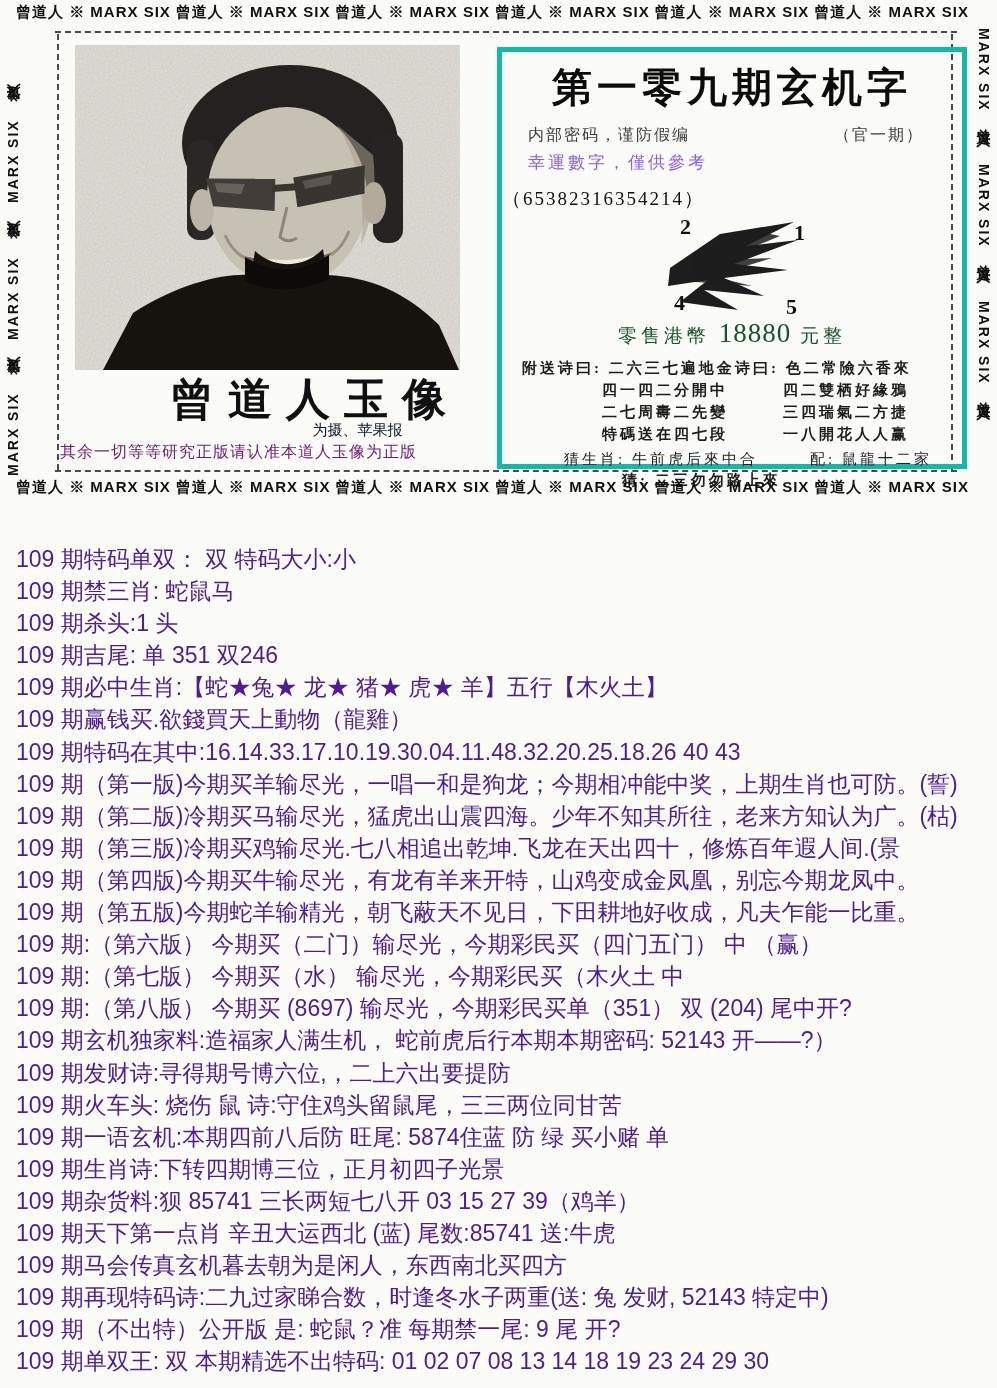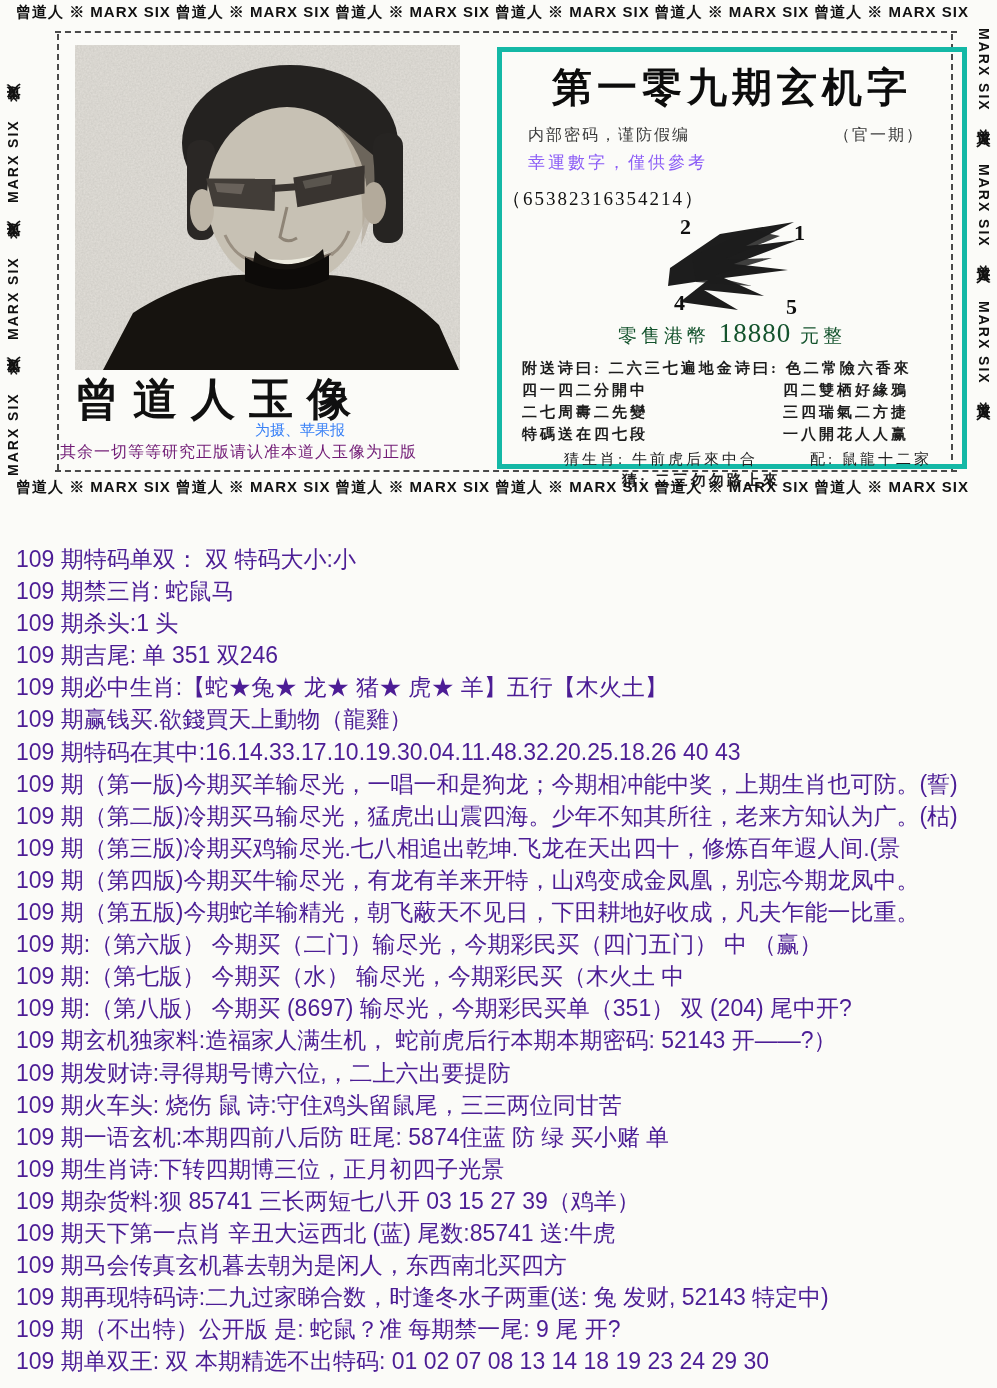--- a/index.html
+++ b/index.html
@@ -17,25 +17,25 @@
   .sq-v{position:absolute;top:34px;height:436px;border-left:2px dashed #4a4a4a;width:0;}
   .sq-v.left{left:57px;}
   .sq-v.right{left:951px;}
   
   .vband{position:absolute;top:28px;height:448px;font-weight:bold;font-size:14px;
          letter-spacing:2px;white-space:nowrap;color:#111;display:flex;gap:14px;}
   .vband.left{left:3px;writing-mode:vertical-rl;transform:rotate(180deg);}
   .vband.right{right:3px;writing-mode:vertical-rl;}
   
   .photo{position:absolute;left:75px;top:45px;width:385px;height:325px;background:#e3e0da;}
-  .caption{position:absolute;left:75px;top:370px;width:385px;text-align:left;
+  .caption{position:absolute;left:75px;top:370px;width:385px;text-align:right;
            font-family:"Liberation Serif",serif;font-weight:bold;font-size:44px;
            letter-spacing:14px;color:#101010;}
-  .credit{position:absolute;left:255px;top:421px;width:205px;text-align:left;
-          font-family:Liberation Mono, monospace;font-size:15px;color:#3b82f6;}
+  .credit{position:absolute;left:255px;top:421px;width:205px;text-align:center;
+          font-family:Liberation Mono, monospace;font-size:15px;color:#0f172a;}
   .note{position:absolute;left:60px;top:442px;width:430px;
         font-family:"Liberation Serif",serif;font-weight:normal;font-size:16px;
         letter-spacing:1px;color:#701a75;}
   
   .mbox{position:absolute;left:497px;top:47px;width:460px;height:412px;
         border:5px solid #14b8a6;font-family:"Liberation Serif",serif;}
   .m-title{margin-top:8px;text-align:center;font-weight:bold;font-size:40px;
            letter-spacing:5px;color:#0c0c0c;}
   .m-sub1{display:flex;justify-content:space-between;padding:0 38px 0 26px;margin-top:10px;
           font-size:16px;color:#3a3a3a;filter:blur(.5px);letter-spacing:2px;}
@@ -46,21 +46,21 @@
   .m-blob svg{position:absolute;left:160px;top:2px;}
   .blob-num{position:absolute;font-weight:bold;font-size:22px;color:#101010;}
   .bn-tl{left:178px;top:0px;}  .bn-tr{left:292px;top:6px;}
   .bn-bl{left:172px;top:76px;} .bn-br{left:284px;top:80px;}
   .m-price{margin-top:4px;text-align:center;font-size:19px;letter-spacing:4px;color:#14532d;}
   .m-price .amt{font-size:27px;letter-spacing:1px;}
   .m-poems{display:flex;margin-top:8px;padding:0 14px 0 20px;
            font-weight:bold;font-size:15px;letter-spacing:3px;color:#1d1d1d;
            filter:blur(.3px);line-height:22px;}
   .m-poems .col{flex:1;}
-  .poem-ind-l{}
+  .poem-ind-l{margin-left:80px;}
   .poem-ind-r{margin-left:48px;}
   .m-guess{display:flex;justify-content:space-between;margin-top:5px;padding:0 30px 0 62px;
            font-weight:normal;font-size:15px;letter-spacing:3px;color:#1d1d1d;filter:blur(.3px);}
   .m-guess2{margin-top:2px;padding-left:120px;font-weight:bold;font-size:15px;
             letter-spacing:3px;color:#1d1d1d;filter:blur(.3px);}
   
   .body-text{position:absolute;left:16px;top:543px;right:4px;}
   .bline{font-size:23px;line-height:32.1px;white-space:nowrap;color:#4c1d95;}
 </style>
 </head>

